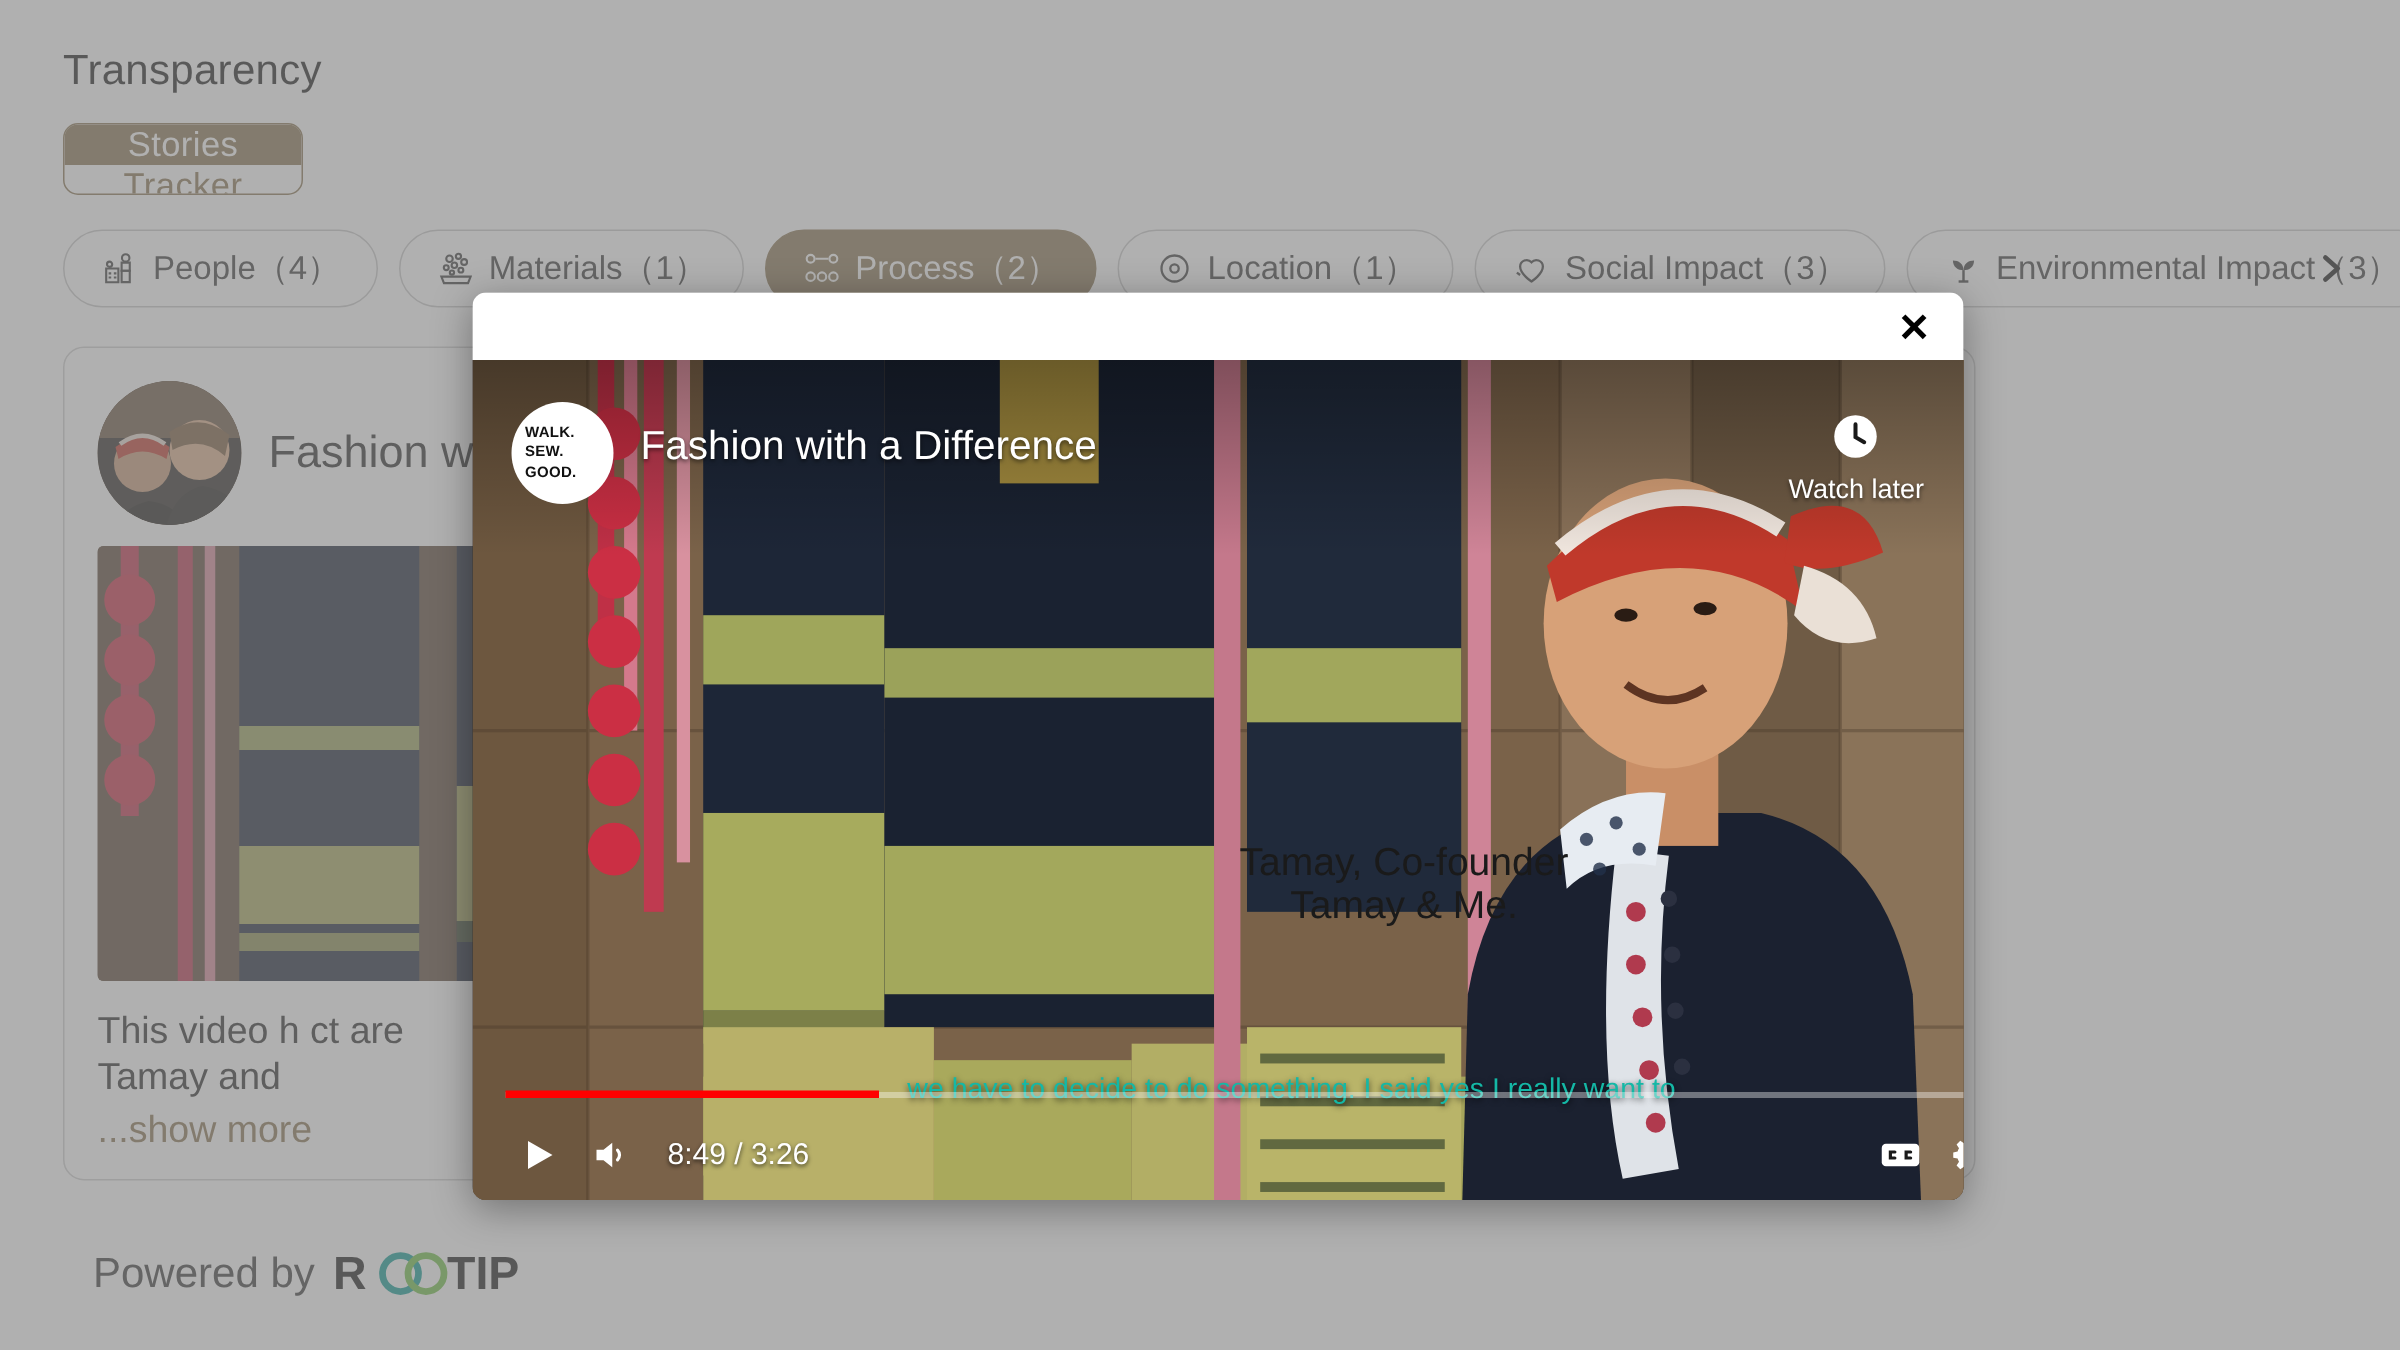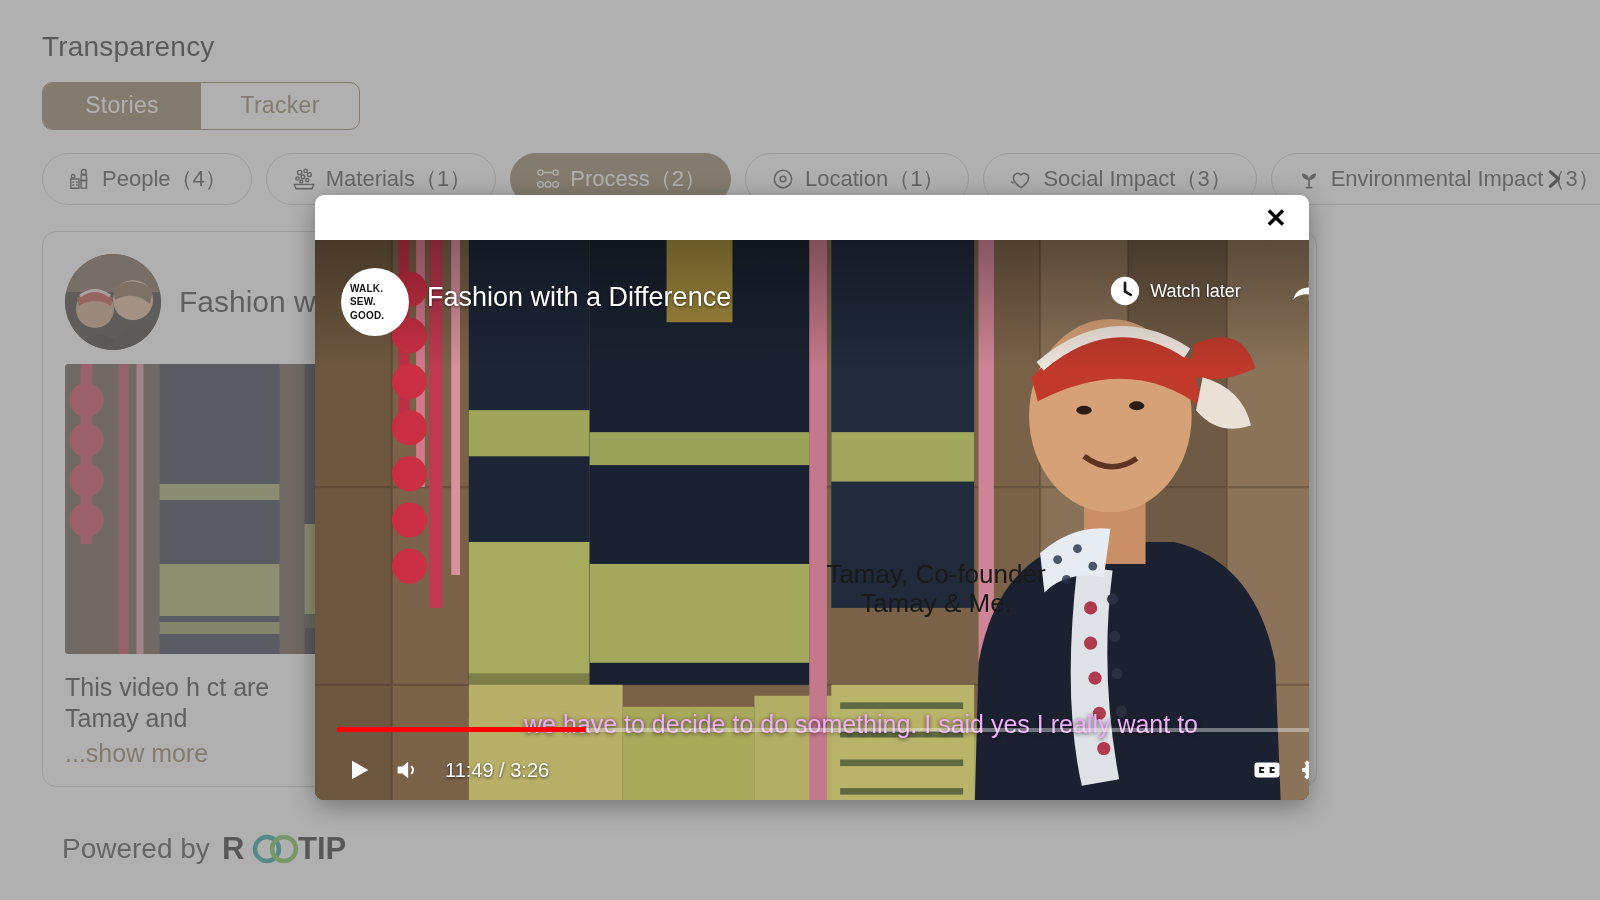--- a/index.html
+++ b/index.html
@@ -36,20 +36,21 @@
   }
 
   
   .segmented {
     display: inline-flex;
     border: 1px solid #8a7551;
     border-radius: 10px;
     overflow: hidden;
     height: 48px;
     margin-bottom: 21px;
+    flex-direction: column;
   }
   .seg-btn {
     min-width: 158px;
     display: flex;
     align-items: center;
     justify-content: center;
     font-size: 23px;
     letter-spacing: 0.3px;
     cursor: pointer;
     background: transparent;
@@ -282,21 +283,21 @@
     cursor: pointer;
   }
   .yt-actions {
     display: flex;
     gap: 48px;
     margin-top: 6px;
     pointer-events: auto;
   }
   .yt-action {
     display: flex;
-    flex-direction: row;
+    flex-direction: column;
     align-items: center;
     gap: 8px;
     color: #fff;
     font-size: 18px;
     cursor: pointer;
     text-shadow: 0 1px 3px rgba(0,0,0,0.6);
   }
   .yt-action svg { display: block; }
 
   .video-caption {
@@ -310,22 +311,22 @@
     pointer-events: none;
     white-space: pre-line;
     padding-left: 150px;
   }
 
   .subtitle {
     position: absolute;
     left: 60px; right: 60px;
     bottom: 60px;
     text-align: center;
-    color: #f0abfc;
-    font-size: 25px;
+    color: #14b8a6;
+    font-size: 19px;
     line-height: 1.3;
     text-shadow: 0 1px 4px rgba(0,0,0,0.75);
     pointer-events: none;
   }
 
   .player-controls {
     position: absolute;
     left: 0; right: 0; bottom: 0;
     height: 86px;
     padding: 0 20px 10px 20px;
@@ -734,21 +735,21 @@
             <svg width="28" height="28" viewBox="0 0 24 24">
                 <path d="M6 4l14 8-14 8z" fill="#fff"></path>
               </svg>
           </button>
           <button class="ctrl-btn">
             <svg width="28" height="28" viewBox="0 0 24 24">
               <path d="M4 9h4l5-4v14l-5-4H4z" fill="#fff"></path>
               <path d="M16 9.2a4 4 0 0 1 0 5.6" stroke="#fff" stroke-width="1.8" fill="none" stroke-linecap="round"></path>
             </svg>
           </button>
-          <span class="time-display">11:49 / 3:26</span>
+          <span class="time-display">8:49 / 3:26</span>
         </div>
         <div class="ctrl-right">
           <button class="ctrl-btn">
             <svg width="30" height="30" viewBox="0 0 24 24">
               <rect x="2" y="6" width="20" height="12" rx="2.2" fill="#fff"></rect>
               <path d="M9 10.4H6.6v3.2H9M17.4 10.4H15v3.2h2.4" stroke="#1a1a1a" stroke-width="1.7" fill="none" stroke-linecap="round"></path>
             </svg>
           </button>
           <button class="ctrl-btn">
             <svg width="28" height="28" viewBox="0 0 24 24">

